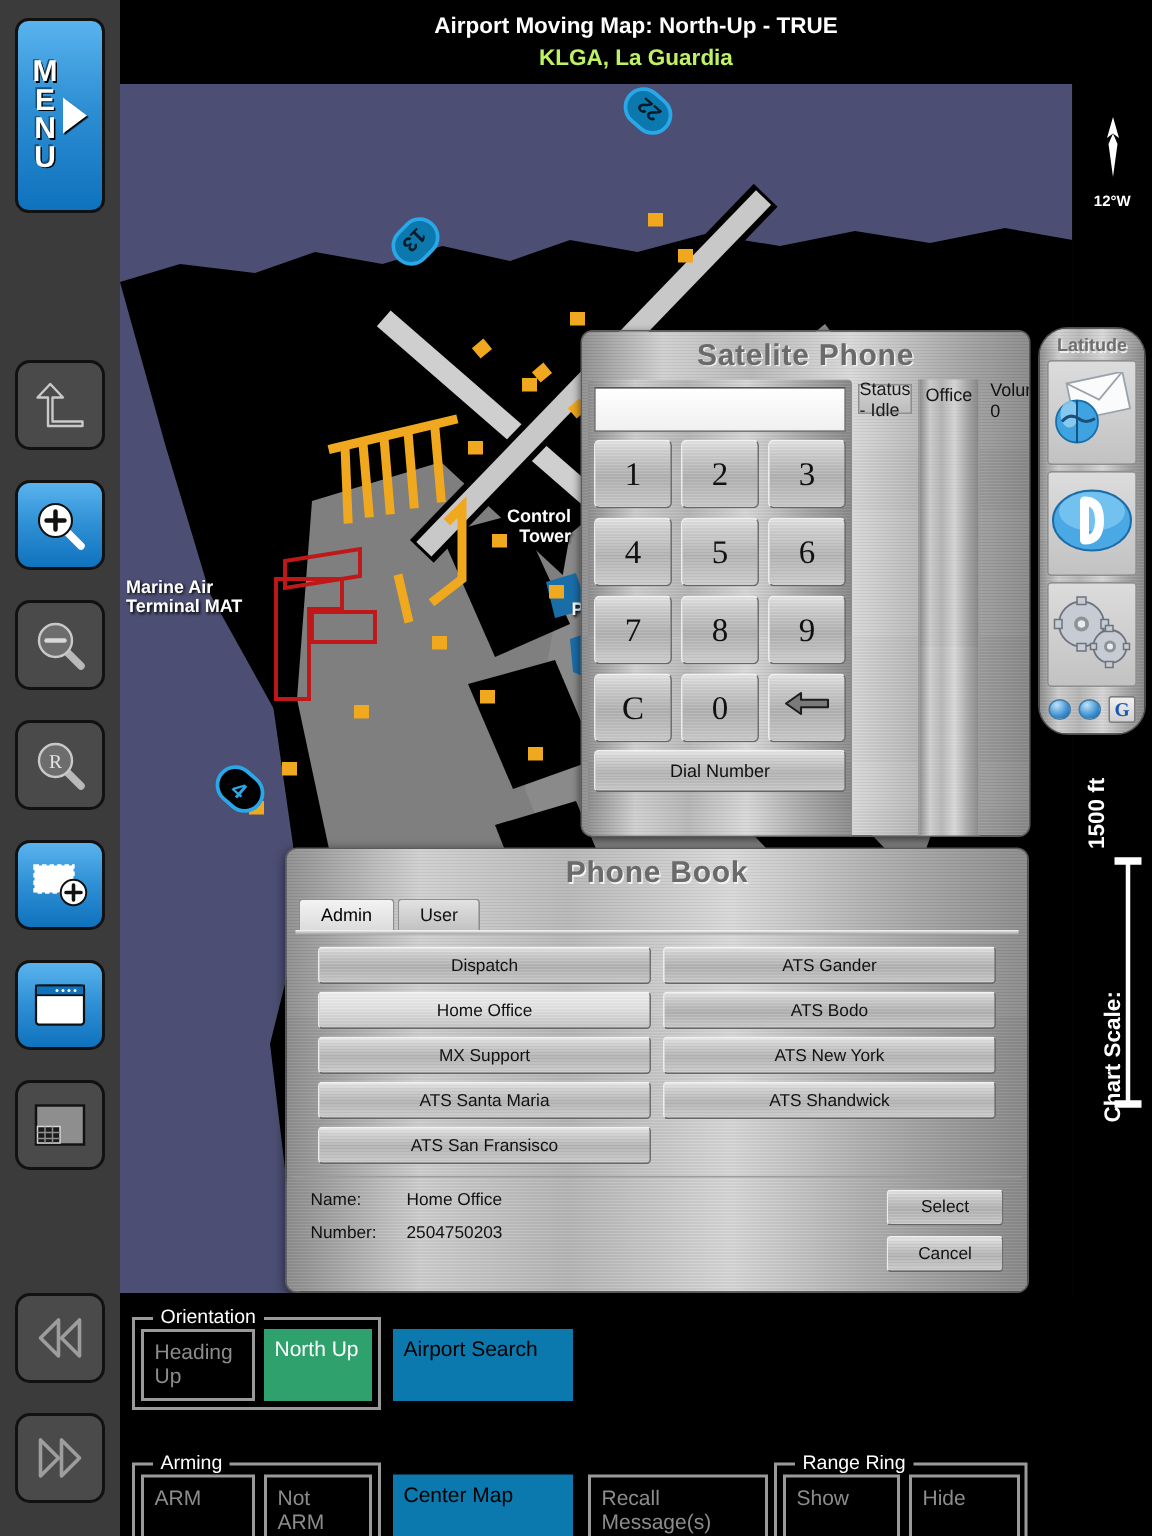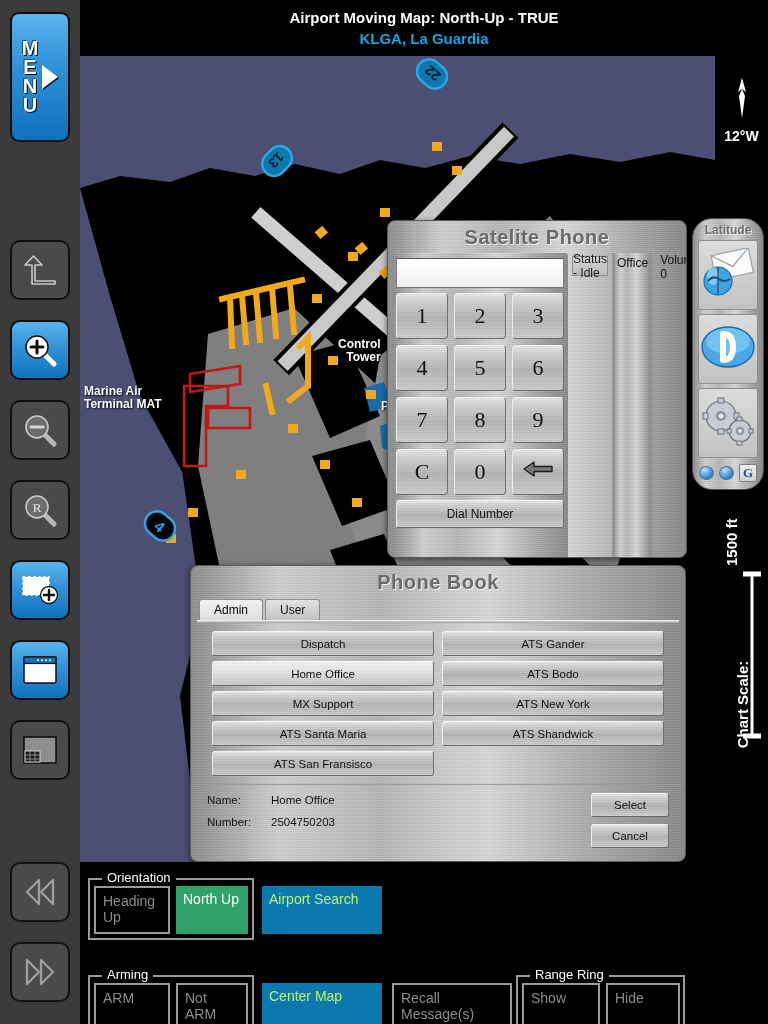--- a/index.html
+++ b/index.html
@@ -25,33 +25,33 @@
     border:2px solid #111; background:#4a4a4a;
     display:flex; align-items:center; justify-content:center;
   }
   .tool-btn.active { background:linear-gradient(180deg,#59b3ee 0%, #2e8fd4 50%, #0f72bd 100%); }
   .tool-btn svg { display:block; }
 
   
   .header { position:absolute; left:80px; top:0; width:688px; height:56px; background:#000;
             display:flex; flex-direction:column; align-items:center; justify-content:center; gap:4px; }
   .header .t1 { color:#fff; font-size:15px; font-weight:bold; }
-  .header .t2 { color:#0ea5e9; font-size:15px; font-weight:bold; }
+  .header .t2 { color:#bef264; font-size:15px; font-weight:bold; }
 
   
   .map { position:absolute; left:80px; top:56px; width:635px; height:806px;
          background:#000; overflow:hidden; }
   .map svg { position:absolute; left:0; top:0; }
   .maplabel { position:absolute; color:#fff; font-size:12px; font-weight:bold;
               text-shadow:1px 1px 2px #000; line-height:1.05; }
 
   
   .right-rail { position:absolute; left:715px; top:56px; width:53px; height:806px; background:#000; }
   .compass-wrap { position:absolute; left:0; top:20px; width:53px; text-align:center; }
-  .var-text { color:#fff; font-size:14px; font-weight:bold; margin-top:4px; }
+  .var-text { color:#fff; font-size:10px; font-weight:bold; margin-top:4px; }
   .scale-wrap { position:absolute; left:0; top:490px; width:53px; height:320px; }
   .scale-label { position:absolute; left:-38px; top:150px; width:130px;
     transform:rotate(-90deg); color:#fff; font-size:15px; font-weight:bold;
     text-align:center; white-space:nowrap; }
   .scale-val { position:absolute; left:8px; top:20px; width:60px;
     transform:rotate(-90deg); transform-origin:left top; color:#fff; font-size:15px;
     font-weight:bold; white-space:nowrap; }
 
   
   .metal {
@@ -133,21 +133,21 @@
 
   
   .bottom { position:absolute; left:80px; top:862px; width:688px; height:162px; background:#000; }
   .group { position:absolute; border:2px solid #9a9a9a; }
   .group-title { position:absolute; top:-10px; left:12px; background:#000; color:#fff;
     font-size:13px; padding:0 5px; }
   .btn-flat { position:absolute; display:flex; align-items:flex-start; padding:5px 7px;
     font-size:14px; line-height:1.15; }
   .btn-dim { border:2px solid #9a9a9a; color:#8c8c8c; background:#000; }
   .btn-green { background:#2ea16d; color:#fff; border:none; }
-  .btn-blue { background:#0b79ae; color:#bef264; border:none; }
+  .btn-blue { background:#0b79ae; color:#000000; border:none; }
 </style>
 </head>
 <body>
 
 <div id="root">
 
   <div class="left-rail">
 
     <div class="menu-btn">
       <div class="menu-letters">

